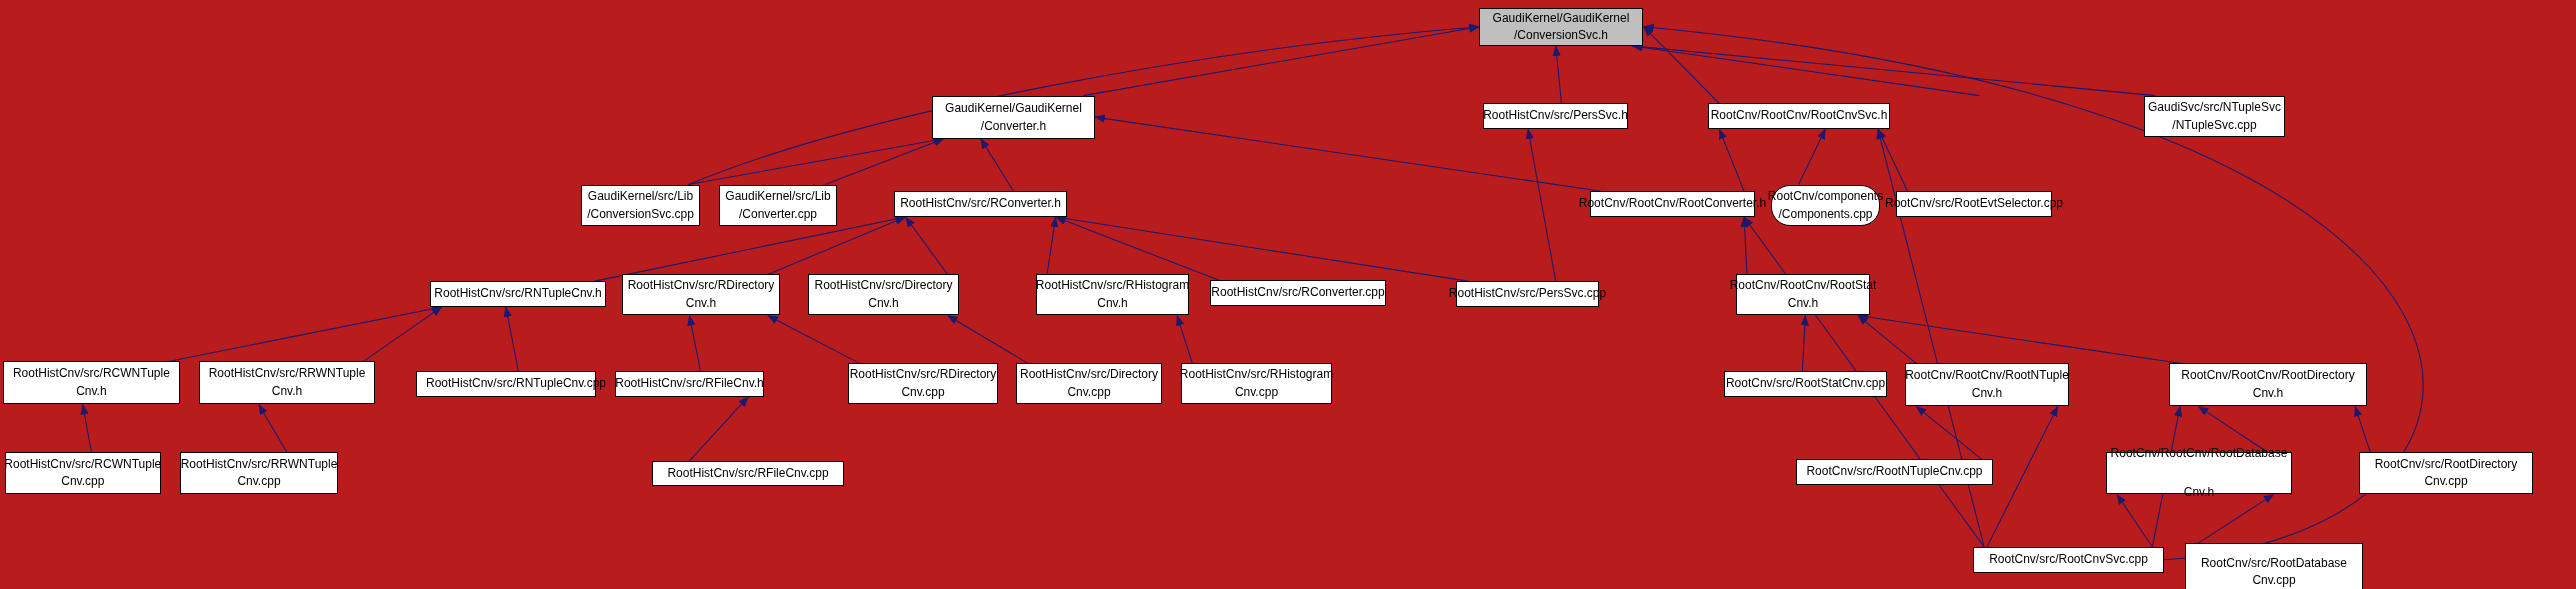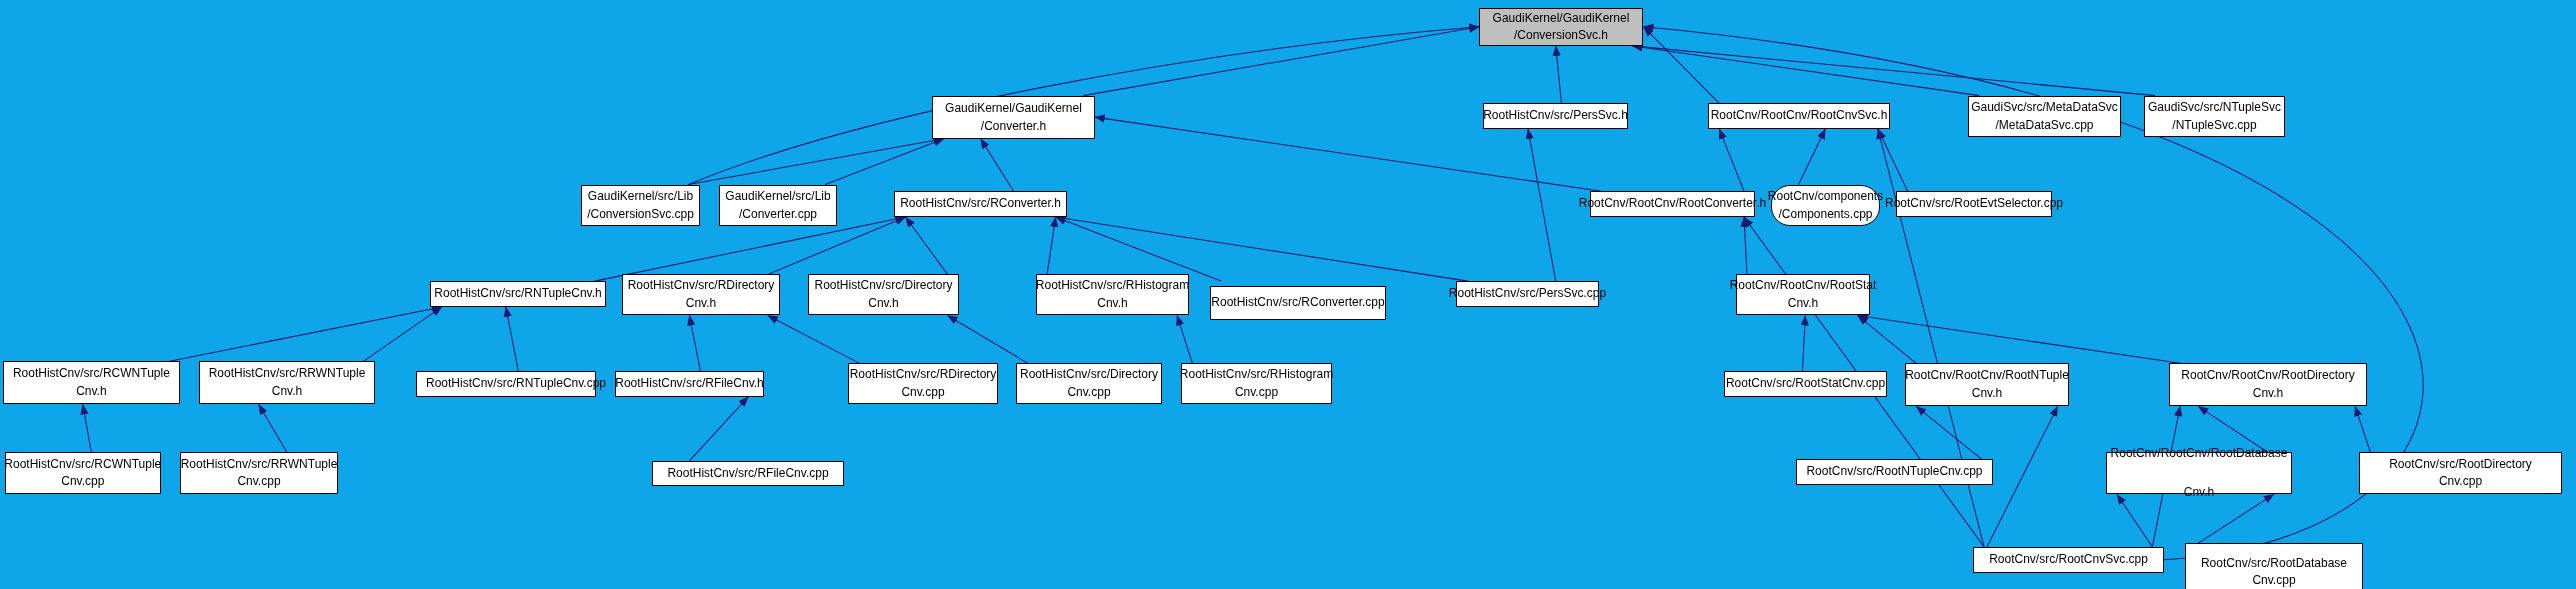--- a/index.html
+++ b/index.html
@@ -1,16 +1,16 @@
 <!DOCTYPE html>
 <html><head>
 <meta charset="utf-8">
 <style>
   html,body{margin:0;padding:0;background:#ffffff;}
-  #diagram{position:relative;width:2576px;height:589px;background:#0ea5e9;overflow:hidden;
+  #diagram{position:relative;width:2576px;height:589px;background:#b91c1c;overflow:hidden;
            font-family:"Liberation Sans",sans-serif;}
   #edges{position:absolute;left:0;top:0;width:2576px;height:589px;}
   .node{position:absolute;box-sizing:border-box;background:#ffffff;border:1px solid #000000;
         display:flex;flex-direction:column;align-items:center;justify-content:center;
         font-size:12px;line-height:1.42;color:#000000;text-align:center;cursor:pointer;}
   .node.root{background:#bfbfbf;cursor:default;}
   .node .ln{white-space:nowrap;}
 </style>
 </head>
 <body>
@@ -74,24 +74,20 @@
     <div class="node" style="left: 932px; top: 96px; width: 163px; height: 43px;">
       <div class="ln">GaudiKernel/GaudiKernel</div>
       <div class="ln">/Converter.h</div>
     </div>
     <div class="node" style="left: 1483px; top: 103px; width: 145px; height: 26px;">
       <div class="ln">RootHistCnv/src/PersSvc.h</div>
     </div>
     <div class="node" style="left: 1708px; top: 103px; width: 182px; height: 26px;">
       <div class="ln">RootCnv/RootCnv/RootCnvSvc.h</div>
     </div>
-    <div class="node" style="left: 1968px; top: 96px; width: 153px; height: 41px;">
-      <div class="ln">GaudiSvc/src/MetaDataSvc</div>
-      <div class="ln">/MetaDataSvc.cpp</div>
-    </div>
     <div class="node" style="left: 2144px; top: 96px; width: 141px; height: 41px;">
       <div class="ln">GaudiSvc/src/NTupleSvc</div>
       <div class="ln">/NTupleSvc.cpp</div>
     </div>
     <div class="node" style="left: 581px; top: 185px; width: 119px; height: 41px;">
       <div class="ln">GaudiKernel/src/Lib</div>
       <div class="ln">/ConversionSvc.cpp</div>
     </div>
     <div class="node" style="left: 719px; top: 185px; width: 118px; height: 41px;">
       <div class="ln">GaudiKernel/src/Lib</div>
@@ -118,21 +114,21 @@
       <div class="ln">Cnv.h</div>
     </div>
     <div class="node" style="left: 808px; top: 274px; width: 151px; height: 41px;">
       <div class="ln">RootHistCnv/src/Directory</div>
       <div class="ln">Cnv.h</div>
     </div>
     <div class="node" style="left: 1036px; top: 274px; width: 153px; height: 41px;">
       <div class="ln">RootHistCnv/src/RHistogram</div>
       <div class="ln">Cnv.h</div>
     </div>
-    <div class="node" style="left: 1210px; top: 286px; width: 176px; height: 34px; justify-content: center;">
+    <div class="node" style="left: 1210px; top: 280px; width: 176px; height: 26px; justify-content: center;">
       <div class="ln">RootHistCnv/src/RConverter.cpp</div>
     </div>
     <div class="node" style="left: 1456px; top: 281px; width: 143px; height: 26px;">
       <div class="ln">RootHistCnv/src/PersSvc.cpp</div>
     </div>
     <div class="node" style="left: 1736px; top: 274px; width: 134px; height: 41px;">
       <div class="ln">RootCnv/RootCnv/RootStat</div>
       <div class="ln">Cnv.h</div>
     </div>
     <div class="node" style="left: 2.9px; top: 361px; width: 177px; height: 43px;">
@@ -183,21 +179,21 @@
     <div class="node" style="left: 652px; top: 461px; width: 192px; height: 25px;">
       <div class="ln">RootHistCnv/src/RFileCnv.cpp</div>
     </div>
     <div class="node" style="left: 1796px; top: 459px; width: 197px; height: 26px;">
       <div class="ln">RootCnv/src/RootNTupleCnv.cpp</div>
     </div>
     <div class="node" style="left: 2106px; top: 452px; width: 186px; height: 42px; gap: 21px;">
       <div class="ln">RootCnv/RootCnv/RootDatabase</div>
       <div class="ln">Cnv.h</div>
     </div>
-    <div class="node" style="left: 2359px; top: 452px; width: 203px; height: 42px; text-align: center;">
+    <div class="node" style="left: 2359px; top: 452px; width: 174px; height: 42px; text-align: center;">
       <div class="ln">RootCnv/src/RootDirectory</div>
       <div class="ln">Cnv.cpp</div>
     </div>
     <div class="node" style="left: 1973px; top: 547px; width: 191px; height: 26px;">
       <div class="ln">RootCnv/src/RootCnvSvc.cpp</div>
     </div>
     <div class="node" style="left: 2185px; top: 543px; width: 178px; height: 58px;">
       <div class="ln">RootCnv/src/RootDatabase</div>
       <div class="ln">Cnv.cpp</div>
     </div>

